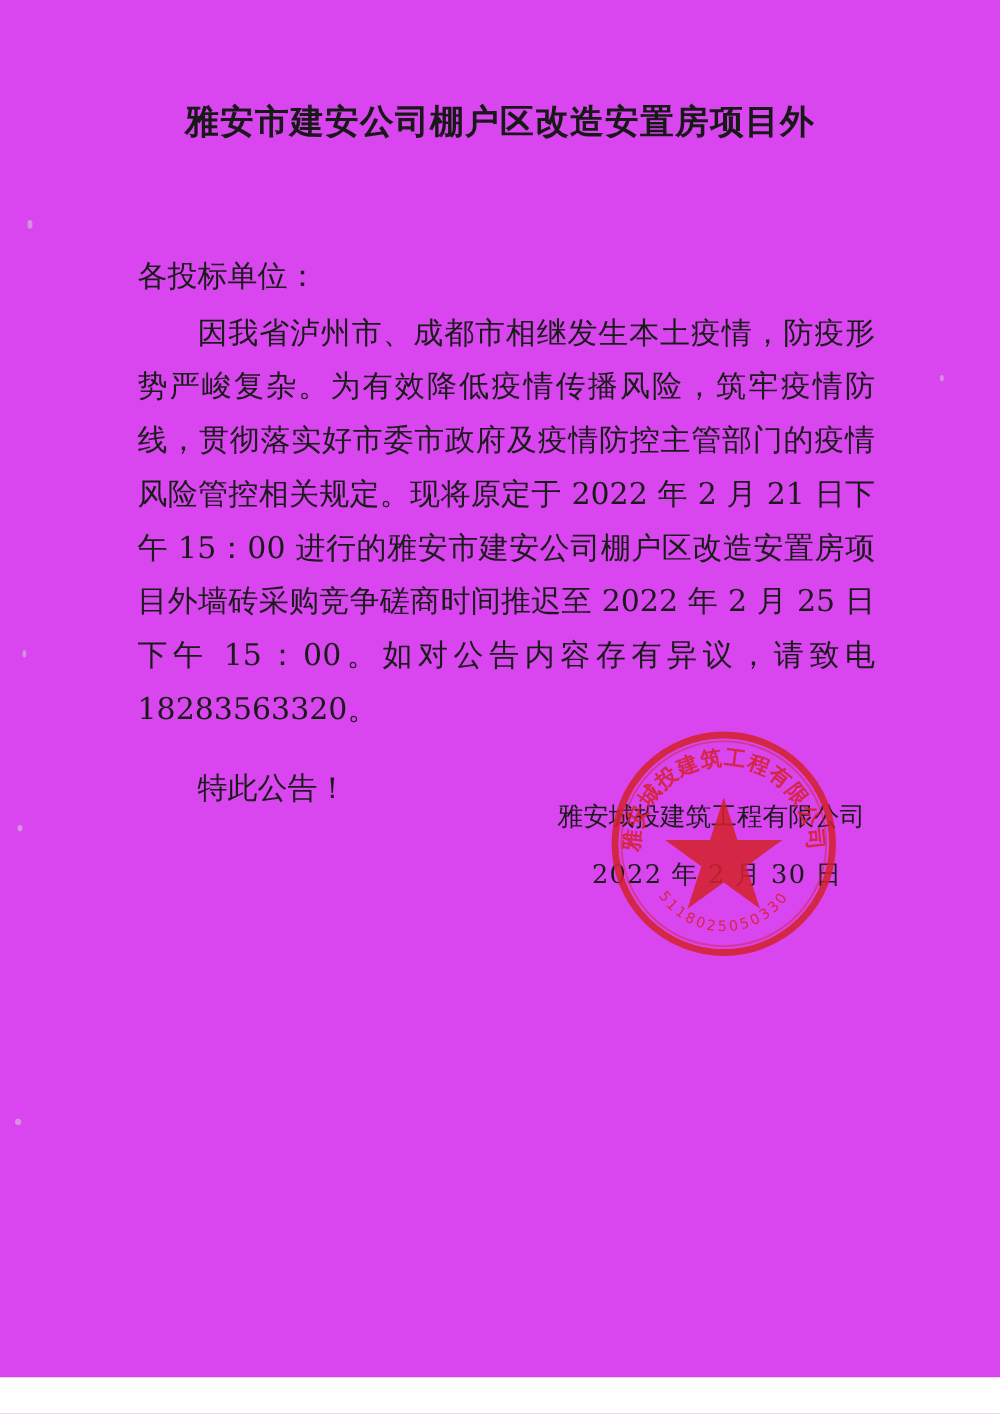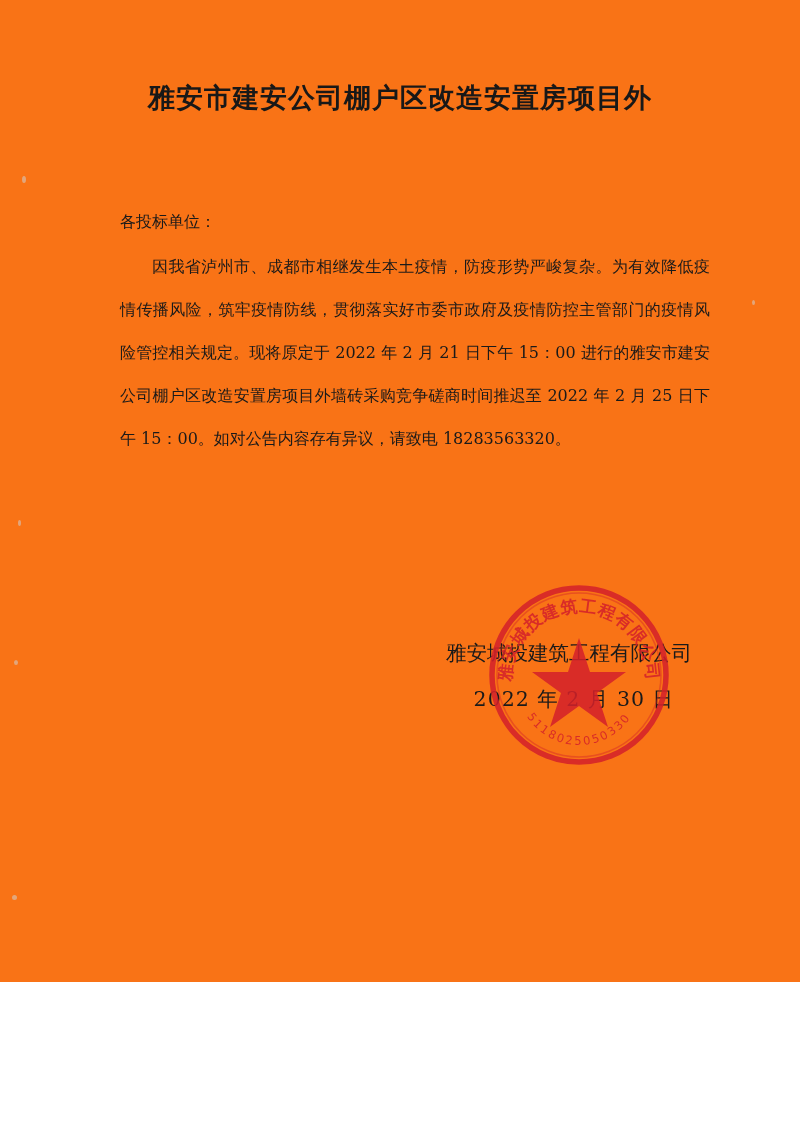--- a/index.html
+++ b/index.html
@@ -6,22 +6,22 @@
     margin: 0;
     padding: 0;
     background: #ffffff;
   }
   body {
     font-family: "DejaVu Serif", "Liberation Serif", serif;
   }
   .page {
     position: relative;
     width: 800px;
-    height: 982px;
-    background: #f97316;
+    height: 1102px;
+    background: #d946ef;
     overflow: hidden;
   }
   
   .speck {
     position: absolute;
     background: #cfcfcf;
     border-radius: 50%;
     opacity: .55;
   }
   .doc-title {
@@ -32,24 +32,24 @@
     text-align: center;
     font-family: "DejaVu Sans", "Liberation Sans", sans-serif;
     font-weight: bold;
     font-size: 27px;
     line-height: 51px;
     color: #181818;
     letter-spacing: 1px;
   }
   .body-block {
     position: absolute;
-    left: 120px;
+    left: 110px;
     top: 200px;
     width: 590px;
-    font-size: 16px;
+    font-size: 24px;
     line-height: 43px;
     color: #1a1a1a;
     text-align: justify;
     text-justify: inter-ideograph;
   }
   .salutation {
     margin: 0 0 2px 0;
   }
   .para {
     margin: 0;
@@ -124,20 +124,21 @@
   <div class="speck" style="left:20px;  top:1106px; width:4px; height:6px;"></div>
   <div class="speck" style="left:752px; top:300px; width:3px; height:5px;"></div>
 
   <div class="doc-title">
     <div>雅安市建安公司棚户区改造安置房项目外</div>
   </div>
 
   <div class="body-block">
     <p class="salutation">各投标单位：</p>
     <p class="para">因我省泸州市、成都市相继发生本土疫情，防疫形势严峻复杂。为有效降低疫情传播风险，筑牢疫情防线，贯彻落实好市委市政府及疫情防控主管部门的疫情风险管控相关规定。现将原定于 2022 年 2 月 21 日下午 15：00 进行的雅安市建安公司棚户区改造安置房项目外墙砖采购竞争磋商时间推迟至 2022 年 2 月 25 日下午 15：00。如对公告内容存有异议，请致电 18283563320。</p>
+    <p class="closing">特此公告！</p>
   </div>
 
   <div class="sign-block">
     <span class="sign-line">雅安城投建筑工程有限公司</span>
     <span class="sign-line sign-date">2022 年 2 月 30 日</span>
   </div>
 
   <div class="seal">
     <svg width="190" height="190" viewBox="0 0 190 190" aria-hidden="true">
       <circle class="seal-ring" cx="95" cy="95" r="87"></circle>

